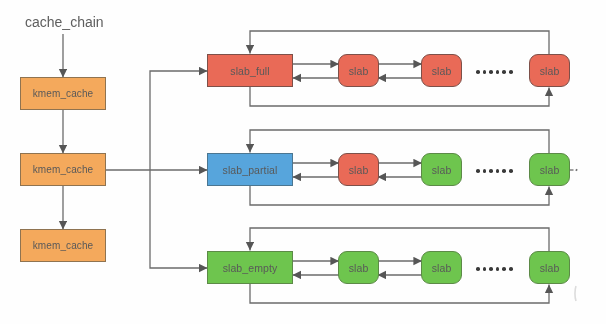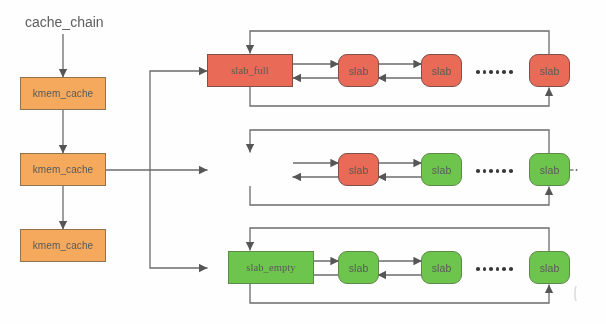--- a/index.html
+++ b/index.html
@@ -5,21 +5,21 @@
   html,body{margin:0;padding:0;}
   body{width:606px;height:324px;background:#fefefe;font-family:"Liberation Sans",sans-serif;overflow:hidden;}
   #stage{position:relative;width:606px;height:236px;background:#fefefe;padding-left:14px;}
   svg.edges{position:absolute;left:0;top:0;width:606px;height:324px;}
   .node{position:absolute;box-sizing:border-box;display:flex;align-items:center;justify-content:center;
         border:1px solid #7d7d7d;color:#595959;letter-spacing:0.1px;}
   .n-kmem{background:#f4a95c;border-color:#8f7350;font-size:10px;}
   .n-red{background:#e96a57;border-color:#7d5049;}
   .n-blue{background:#57a5dc;border-color:#4b7691;}
   .n-green{background:#6ec54e;border-color:#5c8a47;}
-  .head{font-size:10.5px;font-family:Liberation Serif, serif;}
+  .head{font-size:10.5px;}
   .slab{font-size:10.5px;border-radius:9px;}
   .label-title{position:absolute;color:#5e5e5e;font-size:14px;}
   .dots{position:absolute;height:4px;}
   .dots i{position:absolute;width:3.6px;height:3.6px;border-radius:50%;background:#3a3a3a;display:block;}
 </style>
 </head>
 <body>
 
 <div id="stage" style="background-color: rgb(254, 254, 254);">
   <div class="label-title" style="left: 25px; top: 14px; color: rgb(94, 94, 94);">cache_chain</div>
@@ -72,21 +72,24 @@
   <div class="node n-kmem" style="left: 20px; top: 153px; width: 86px; height: 33px; background-color: rgb(244, 169, 92); border-color: rgb(143, 115, 80);">
       <span>kmem_cache</span>
     </div>
   <div class="node n-kmem" style="left: 20px; top: 229px; width: 86px; height: 33px; background-color: rgb(244, 169, 92); border-color: rgb(143, 115, 80);">
       <span>kmem_cache</span>
     </div>
 
   <div class="node n-red head" style="left: 207px; top: 54px; width: 86px; height: 33px; background-color: rgb(233, 106, 87); border-color: rgb(125, 80, 73);">
       <span>slab_full</span>
     </div>
-  <div class="node n-green head" style="left: 207px; top: 251px; width: 86px; height: 33px; background-color: rgb(110, 197, 78); border-color: rgb(92, 138, 71); margin-left: 21px;">
+  <div class="node n-blue head" style="left: 207px; top: 153px; width: 86px; height: 33px; background-color: rgb(87, 165, 220); border-color: rgb(75, 118, 145);">
+      <span>slab_partial</span>
+    </div>
+  <div class="node n-green head" style="left: 207px; top: 251px; width: 86px; height: 33px; background-color: rgb(110, 197, 78); border-color: rgb(92, 138, 71);">
       <span>slab_empty</span>
     </div>
 
   <div class="node n-red slab" style="left: 338px; top: 54px; width: 41px; height: 33px; background-color: rgb(233, 106, 87); border-color: rgb(125, 80, 73);">
       <span>slab</span>
     </div>
   <div class="node n-red slab" style="left: 421px; top: 54px; width: 41px; height: 33px; background-color: rgb(233, 106, 87); border-color: rgb(125, 80, 73);">
       <span>slab</span>
     </div>
   <div class="node n-red slab" style="left: 529px; top: 54px; width: 41px; height: 33px; background-color: rgb(233, 106, 87); border-color: rgb(125, 80, 73);">

